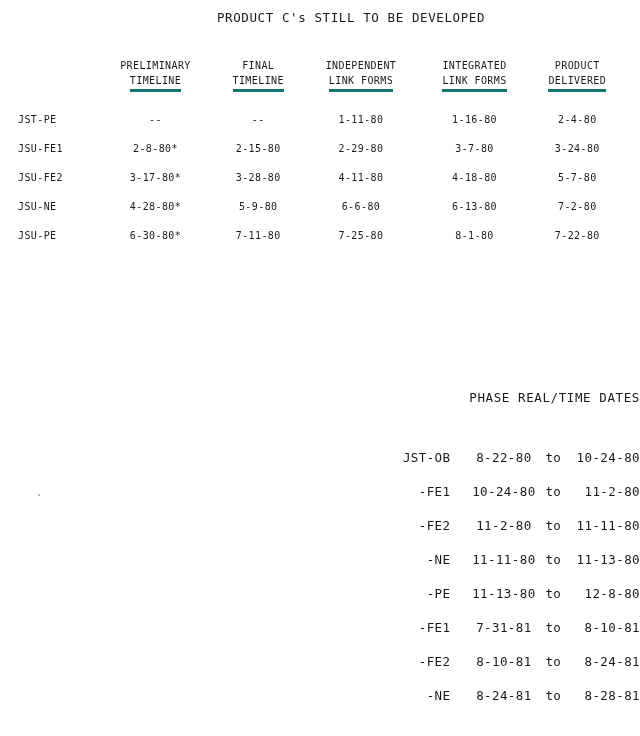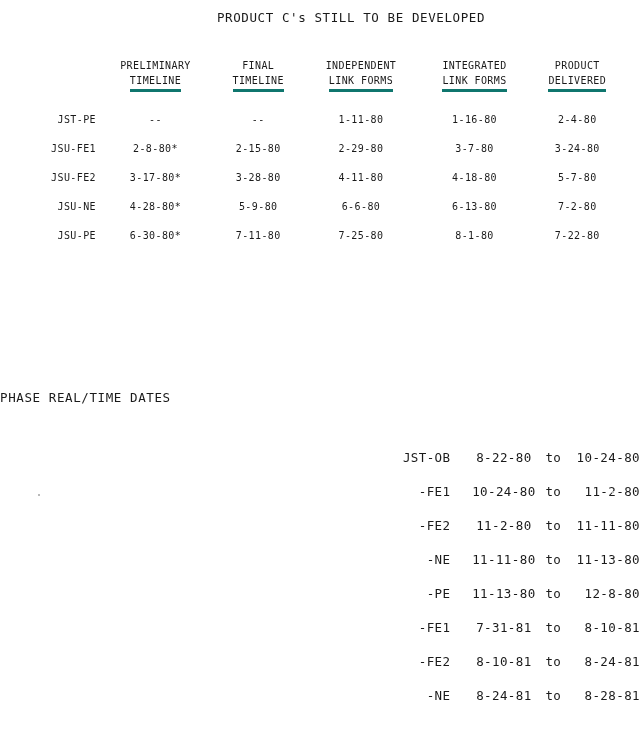--- a/index.html
+++ b/index.html
@@ -55,32 +55,32 @@
     border-bottom: 3px solid #0f766e;
     padding-bottom: 1px;
   }
   table.t1 th.rowlab { width: 78px; }
   table.t1 td {
     text-align: center;
     padding: 9px 0 9px 0;
     white-space: nowrap;
   }
   table.t1 td.rowlab {
-    text-align: right;
+    text-align: left;
     padding-left: 0;
   }
   table.t1 tbody tr:first-child td { padding-top: 20px; }
 
   
   .t2-title {
     position: absolute;
     top: 390px;
     left: 0;
     width: 640px;
-    text-align: left;
+    text-align: right;
     font-size: 12.5px;
     letter-spacing: 0.6px;
   }
   table.t2 {
     position: absolute;
     top: 440px;
     left: 380px;
     border-collapse: collapse;
     font-size: 12.5px;
     letter-spacing: 0.4px;

